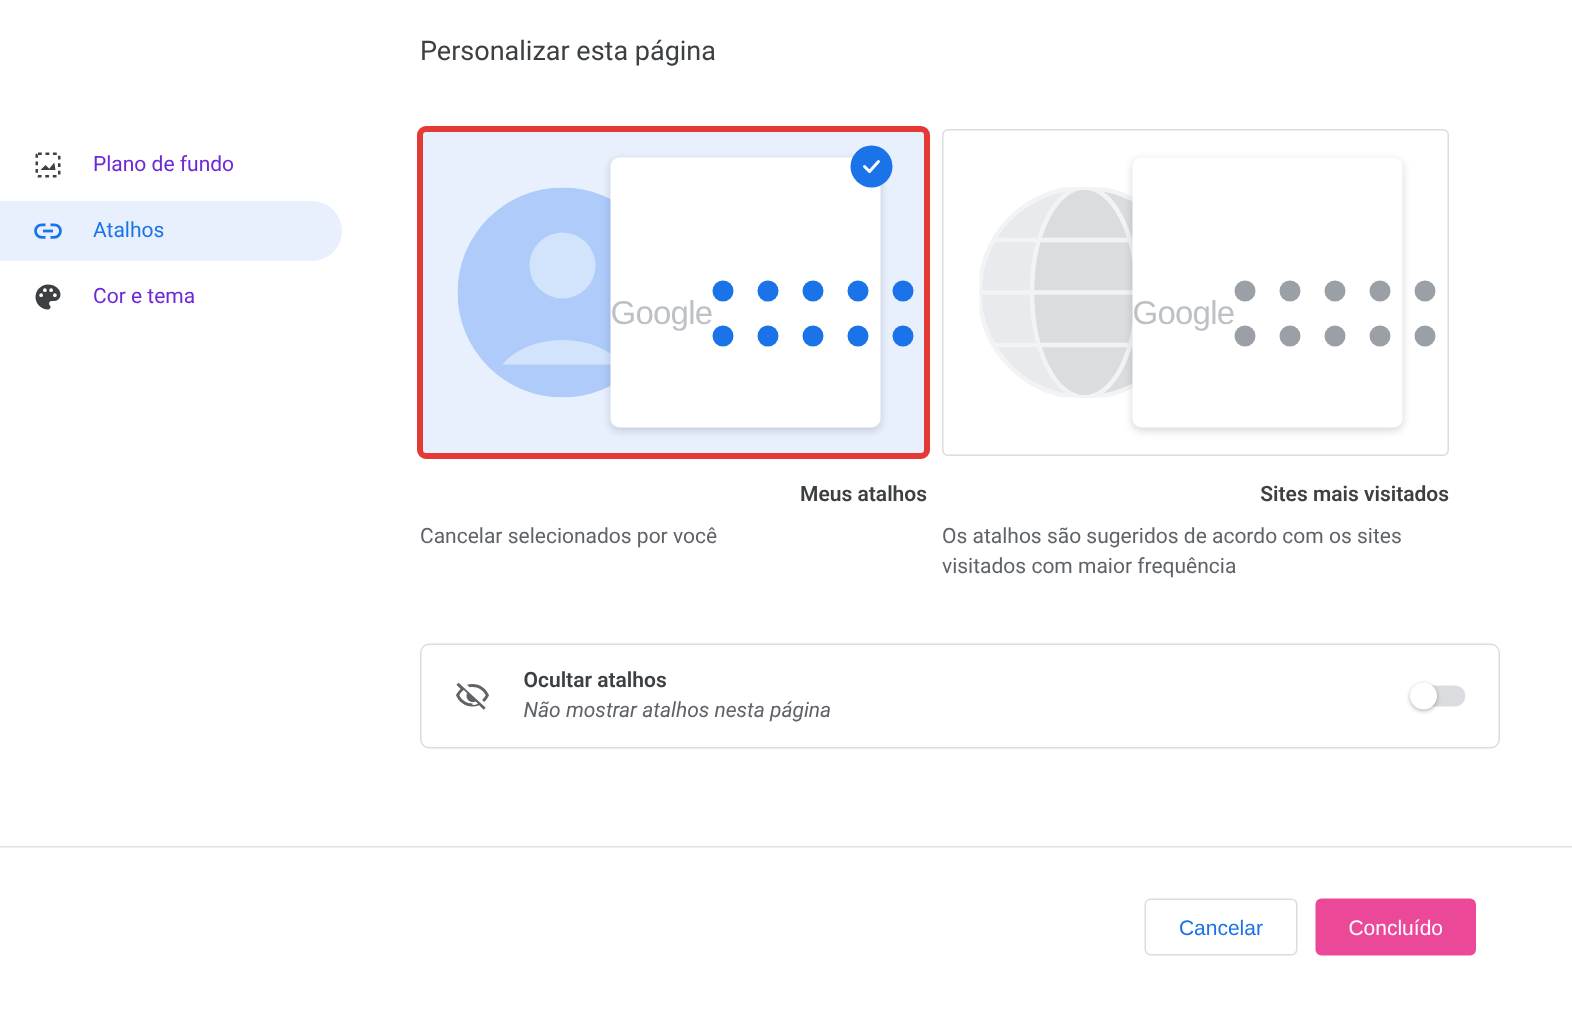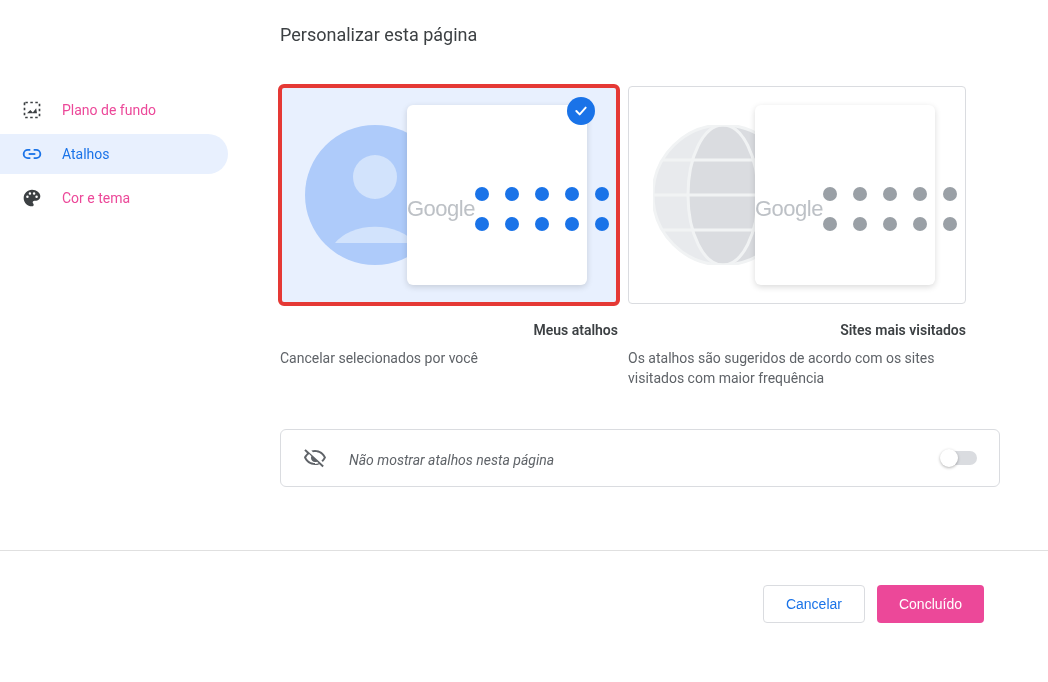--- a/index.html
+++ b/index.html
@@ -22,21 +22,21 @@
     }
     .sidebar-item {
       display: flex;
       align-items: center;
       height: 40px;
       padding-left: 22px;
       margin: 4px 4px 4px 0;
       border-radius: 0 20px 20px 0;
       cursor: pointer;
       font-size: 14px;
-      color: #ec4899;
+      color: #6d28d9;
       gap: 20px;
     }
     .sidebar-item.active {
       background: #e8f0fe;
       color: #1a73e8;
     }
     .sidebar-item .icon-slot {
       width: 20px;
       height: 20px;
       display: flex;
@@ -196,21 +196,21 @@
       height: 18px;
       background: #fff;
       border-radius: 50%;
       top: -2px;
       left: -1px;
       box-shadow: 0 1px 3px rgba(0,0,0,0.3);
     }
     .footer {
       border-top: 1px solid #e0e0e0;
       position: absolute;
-      bottom: 14px;
+      bottom: 0;
       left: 0;
       right: 0;
       height: 118px;
       display: flex;
       align-items: flex-start;
       justify-content: flex-end;
       padding: 34px 64px 0 0;
       gap: 12px;
     }
     .btn {
@@ -342,20 +342,21 @@
       </div>
     </div>
 
     <div class="hide-section">
       <span class="hide-icon-slot">
         <svg width="24" height="24" viewBox="0 0 24 24" fill="#5f6368">
           <path d="M12 6c3.79 0 7.17 2.13 8.82 5.5-.59 1.22-1.42 2.27-2.41 3.12l1.41 1.41C21.23 14.58 22.31 13.12 23 11.5 21.27 7.11 17 4 12 4c-1.27 0-2.49.2-3.64.57l1.65 1.65C10.66 6.09 11.32 6 12 6zM2.71 3.16L1.29 4.57 4.06 7.34C2.5 8.79 1.27 10.64 1 11.5c1.73 4.39 6 7.5 11 7.5 1.55 0 3.03-.3 4.38-.84l3.05 3.05 1.41-1.41L2.71 3.16zM12 17c-3.79 0-7.17-2.13-8.82-5.5.69-1.41 1.72-2.61 2.98-3.52l2.21 2.21C8.14 10.55 8 11.26 8 12c0 2.21 1.79 4 4 4 .74 0 1.45-.14 2.11-.37l1.55 1.55C14.5 17.7 13.28 18 12 18v-1z"></path>
         </svg>
       </span>
       <div class="hide-texts">
+        <div class="hide-title">Ocultar atalhos</div>
         <div class="hide-desc">Não mostrar atalhos nesta página</div>
       </div>
       <div class="toggle">
         <div class="toggle-knob"></div>
       </div>
     </div>
   </div>
 </div>
 
 <div class="footer">

